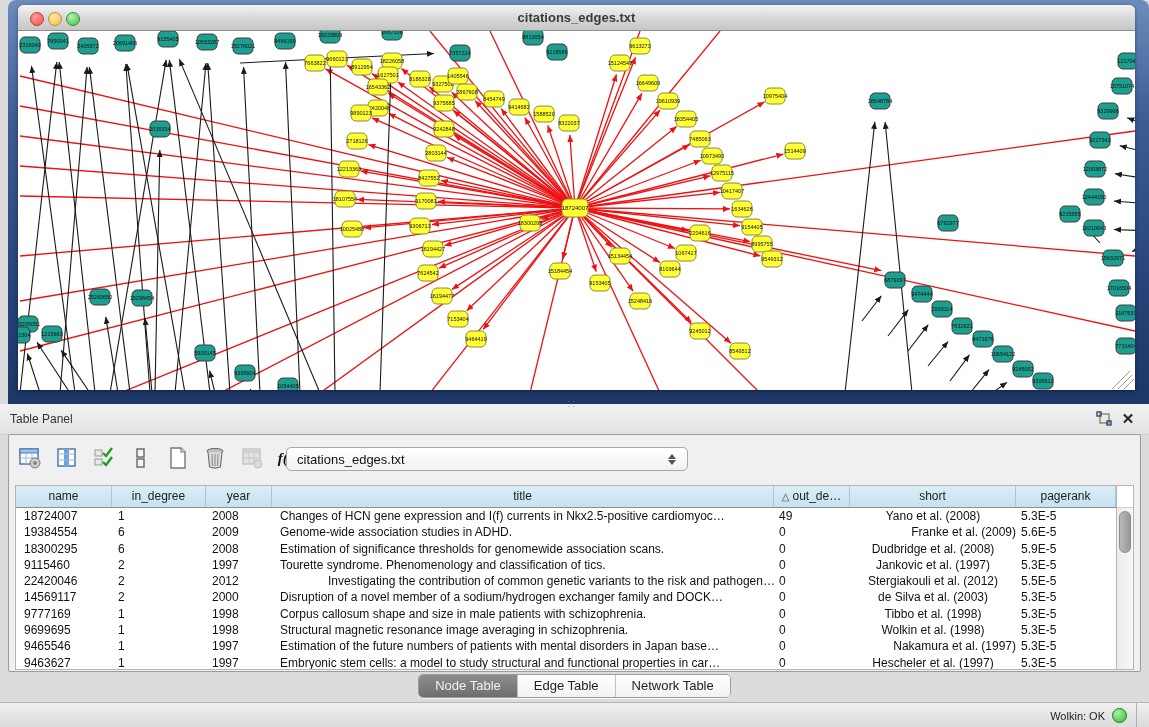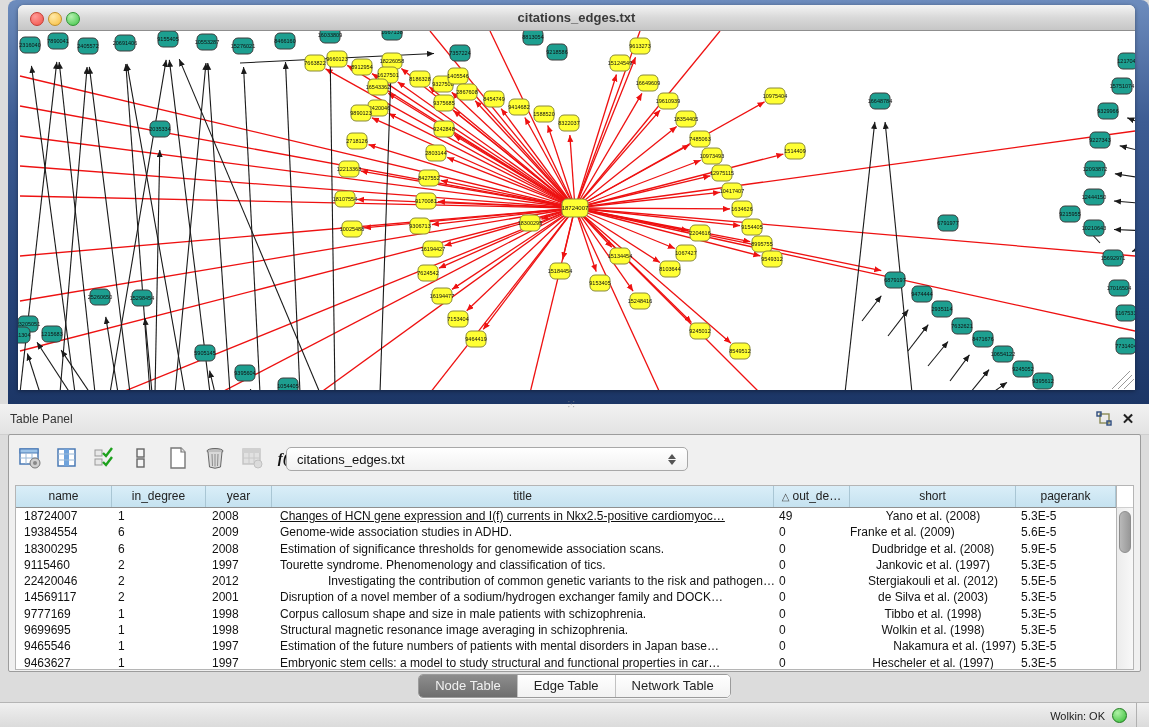--- a/index.html
+++ b/index.html
@@ -719,32 +719,32 @@
             <div class="th" style="flex: 1 1 0%;">title</div>
             <div class="th" style="width: 76px;"><span class="sort-tri">△</span>out_de…</div>
             <div class="th" style="width: 166px;">short</div>
             <div class="th" style="width: 100px;">pagerank</div>
           </div>
         <div class="tbody" id="tbody">
             <div class="tr">
               <div class="td" style="width: 96px; text-align: left; padding-left: 8px;">18724007</div>
               <div class="td" style="width: 94px; text-align: left; padding-left: 6px;">1</div>
               <div class="td" style="width: 66px; text-align: left; padding-left: 6px;">2008</div>
-              <div class="td" style="flex: 1 1 0%; text-align: left; padding-left: 8px; text-decoration: underline;">Changes of HCN gene expression and I(f) currents in Nkx2.5-positive cardiomyoc…</div>
+              <div class="td" style="flex: 1 1 0%; text-align: left; padding-left: 8px;">Changes of HCN gene expression and I(f) currents in Nkx2.5-positive cardiomyoc…</div>
               <div class="td" style="width: 76px; text-align: left; padding-left: 5px;">49</div>
               <div class="td" style="width: 166px; text-align: center; padding-left: 0px;">Yano et al. (2008)</div>
               <div class="td" style="width: 100px; text-align: left; padding-left: 5px;">5.3E-5</div>
             </div>
             <div class="tr">
               <div class="td" style="width: 96px; text-align: left; padding-left: 8px;">19384554</div>
               <div class="td" style="width: 94px; text-align: left; padding-left: 6px;">6</div>
               <div class="td" style="width: 66px; text-align: left; padding-left: 6px;">2009</div>
               <div class="td" style="flex: 1 1 0%; text-align: left; padding-left: 8px;">Genome-wide association studies in ADHD.</div>
               <div class="td" style="width: 76px; text-align: left; padding-left: 5px;">0</div>
-              <div class="td" style="width: 166px; text-align: left; padding-left: 0px;">Franke et al. (2009)</div>
+              <div class="td" style="width: 166px; text-align: right; padding-left: 0px;">Franke et al. (2009)</div>
               <div class="td" style="width: 100px; text-align: left; padding-left: 5px;">5.6E-5</div>
             </div>
             <div class="tr">
               <div class="td" style="width: 96px; text-align: left; padding-left: 8px;">18300295</div>
               <div class="td" style="width: 94px; text-align: left; padding-left: 6px;">6</div>
               <div class="td" style="width: 66px; text-align: left; padding-left: 6px;">2008</div>
               <div class="td" style="flex: 1 1 0%; text-align: left; padding-left: 8px;">Estimation of significance thresholds for genomewide association scans.</div>
               <div class="td" style="width: 76px; text-align: left; padding-left: 5px;">0</div>
               <div class="td" style="width: 166px; text-align: center; padding-left: 0px;">Dudbridge et al. (2008)</div>
               <div class="td" style="width: 100px; text-align: left; padding-left: 5px;">5.9E-5</div>
@@ -763,21 +763,21 @@
               <div class="td" style="width: 94px; text-align: left; padding-left: 6px;">2</div>
               <div class="td" style="width: 66px; text-align: left; padding-left: 6px;">2012</div>
               <div class="td" style="flex: 1 1 0%; text-align: left; padding-left: 8px; margin-left: 48px;">Investigating the contribution of common genetic variants to the risk and pathogen…</div>
               <div class="td" style="width: 76px; text-align: left; padding-left: 5px;">0</div>
               <div class="td" style="width: 166px; text-align: center; padding-left: 0px;">Stergiakouli et al. (2012)</div>
               <div class="td" style="width: 100px; text-align: left; padding-left: 5px;">5.5E-5</div>
             </div>
             <div class="tr">
               <div class="td" style="width: 96px; text-align: left; padding-left: 8px;">14569117</div>
               <div class="td" style="width: 94px; text-align: left; padding-left: 6px;">2</div>
-              <div class="td" style="width: 66px; text-align: left; padding-left: 6px;">2001</div>
+              <div class="td" style="width: 66px; text-align: left; padding-left: 6px;">2000</div>
               <div class="td" style="flex: 1 1 0%; text-align: left; padding-left: 8px;">Disruption of a novel member of a sodium/hydrogen exchanger family and DOCK…</div>
               <div class="td" style="width: 76px; text-align: left; padding-left: 5px;">0</div>
               <div class="td" style="width: 166px; text-align: center; padding-left: 0px;">de Silva et al. (2003)</div>
               <div class="td" style="width: 100px; text-align: left; padding-left: 5px;">5.3E-5</div>
             </div>
             <div class="tr">
               <div class="td" style="width: 96px; text-align: left; padding-left: 8px;">9777169</div>
               <div class="td" style="width: 94px; text-align: left; padding-left: 6px;">1</div>
               <div class="td" style="width: 66px; text-align: left; padding-left: 6px;">1998</div>
               <div class="td" style="flex: 1 1 0%; text-align: left; padding-left: 8px;">Corpus callosum shape and size in male patients with schizophrenia.</div>

